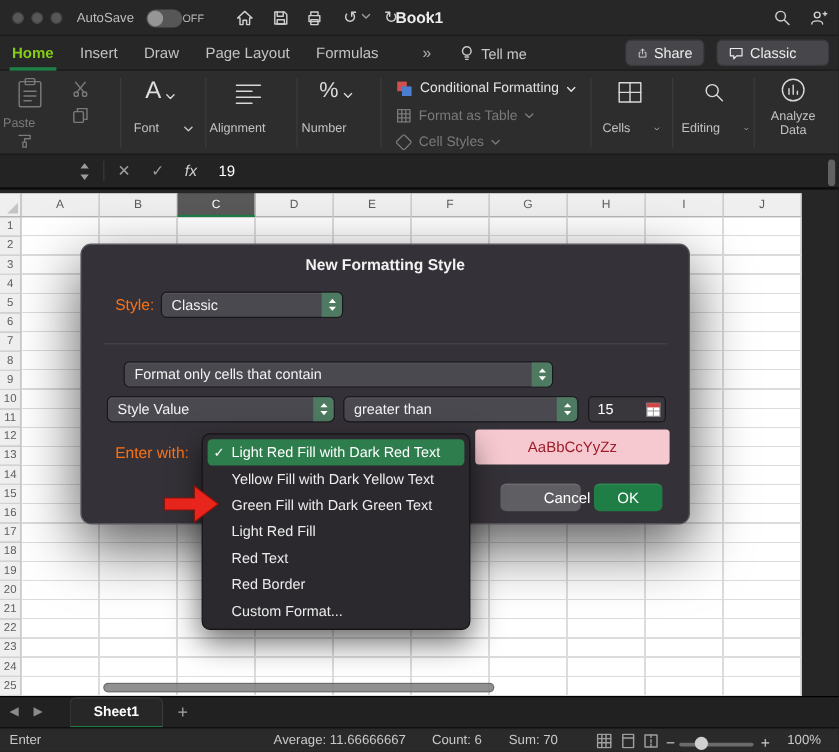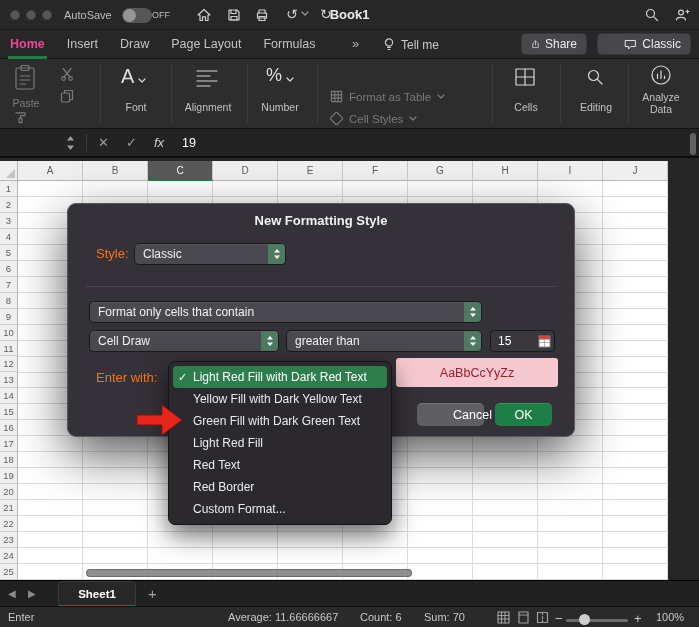--- a/index.html
+++ b/index.html
@@ -16,29 +16,29 @@
   .tbtxt{font-size:11px;color:#bdbdbd;}
   .tbicon{position:absolute;top:7px;color:#cfcfcf;}
   #autosave-pill{position:absolute;left:122px;top:8px;width:30px;height:15px;border-radius:8px;background:#565656;}
   #autosave-knob{position:absolute;left:1px;top:1px;width:13px;height:13px;border-radius:50%;background:#969696;}
   #doc-title{position:absolute;left:0;right:0;top:7px;text-align:center;font-size:13px;font-weight:bold;color:#ededed;}
 
   
   #tabrow{position:absolute;left:0;top:30px;width:699px;height:29px;background:#272727;border-bottom:1px solid #171717;}
   #ribbon-tabs{position:absolute;left:10px;top:0;height:29px;display:flex;gap:22px;align-items:center;}
   .rtab{font-size:12.5px;color:#c3c3c3;height:29px;line-height:29px;position:relative;cursor:default;}
-  .rtab.active{color:#ec4899;font-weight:bold;}
+  .rtab.active{color:#84cc16;font-weight:bold;}
   .rtab.active::after{content:"";position:absolute;left:-2px;right:-2px;bottom:0;height:3px;background:var(--accent);}
   .pillbtn{position:absolute;top:3px;height:22px;background:#47474b;border:1px solid #39393d;border-radius:5px;
-           display:flex;align-items:center;gap:5px;padding:0 9px;font-size:12px;color:#ededed;justify-content:flex-end;}
+           display:flex;align-items:center;gap:5px;padding:0 9px;font-size:12px;color:#ededed;}
 
   
   #ribbon{position:absolute;left:0;top:59px;width:699px;height:70px;background:#2d2d2d;border-bottom:1px solid #141414;}
   .gdiv{position:absolute;top:6px;height:58px;width:1px;background:#3c3c3c;}
-  .glabel{font-size:10.5px;color:#c2c2c2;display:flex;align-items:center;gap:20px;justify-content:center;flex-direction:column;}
+  .glabel{font-size:10.5px;color:#c2c2c2;display:flex;align-items:center;gap:20px;justify-content:center;}
   .dim{color:#7a7a7a !important;}
   .cfrow{position:absolute;display:flex;align-items:center;gap:6px;font-size:11.5px;color:#e2e2e2;}
   .chev{width:8px;height:5px;}
   .bigglyph{font-size:20px;color:#dedede;}
 
   
   #formulabar{position:absolute;left:0;top:129px;width:699px;height:29px;background:#232323;border-bottom:2px solid #0d0d0d;}
   .fbtn{position:absolute;top:6px;font-size:13px;color:#9c9c9c;}
   #fx-label{font-style:italic;color:#cfcfcf;}
   #formula-value{position:absolute;left:182px;top:7px;font-size:12.5px;color:#ffffff;}
@@ -269,20 +269,30 @@
         </svg>
       </div>
     <div class="abs glabel" style="left:252px;top:42px;width:56px">
       <span>Number</span>
       <svg class="chev" viewBox="0 0 8 5">
           <path class="ic" d="M1 1 L4 4 L7 1"></path>
         </svg>
       </div>
     <div class="gdiv" style="left:317px"></div>
 
+    <div class="cfrow" style="left:330px;top:8px">
+      <svg width="14" height="14" viewBox="0 0 14 14">
+        <rect x="1" y="1" width="8" height="8" fill="#d05050"></rect>
+          <rect x="5" y="5" width="8" height="8" fill="#4a7fd0"></rect>
+        </svg>
+      <span>Conditional Formatting</span>
+      <svg class="chev" viewBox="0 0 8 5">
+          <path class="ic" d="M1 1 L4 4 L7 1"></path>
+        </svg>
+      </div>
     <div class="cfrow dim" style="left:330px;top:31px">
       <svg class="ic" width="13" height="13" viewBox="0 0 14 14">
           <rect x="1.5" y="1.5" width="11" height="11"></rect>
           <path d="M1.5 5.2 H12.5 M1.5 8.8 H12.5 M5.2 1.5 V12.5 M8.8 1.5 V12.5"></path>
         </svg>
       <span>Format as Table</span>
       <svg class="chev" viewBox="0 0 8 5">
           <path class="ic" d="M1 1 L4 4 L7 1"></path>
         </svg>
       </div>
@@ -406,32 +416,32 @@
       <span class="cap">
         <svg width="8" height="12" viewBox="0 0 8 12">
             <path d="M4 1 L7 4.4 H1 Z" fill="#fff"></path>
             <path d="M4 11 L1 7.6 H7 Z" fill="#fff"></path>
           </svg>
         </span>
     </div>
 
     <div id="dlg-sep"></div>
 
-    <div class="dd" style="left:21px;top:97px;width:393px">
+    <div class="dd" style="left:35px;top:97px;width:358px">
       <span class="lbl">Format only cells that contain</span>
       <span class="cap">
         <svg width="8" height="12" viewBox="0 0 8 12">
             <path d="M4 1 L7 4.4 H1 Z" fill="#fff"></path>
             <path d="M4 11 L1 7.6 H7 Z" fill="#fff"></path>
           </svg>
         </span>
     </div>
 
     <div class="dd" style="left:21px;top:126px;width:190px">
-      <span class="lbl">Cell Draw</span>
+      <span class="lbl">Style Value</span>
       <span class="cap">
         <svg width="8" height="12" viewBox="0 0 8 12">
             <path d="M4 1 L7 4.4 H1 Z" fill="#fff"></path>
             <path d="M4 11 L1 7.6 H7 Z" fill="#fff"></path>
           </svg>
         </span>
     </div>
     <div class="dd" style="left:218px;top:126px;width:196px">
       <span class="lbl">greater than</span>
       <span class="cap">

